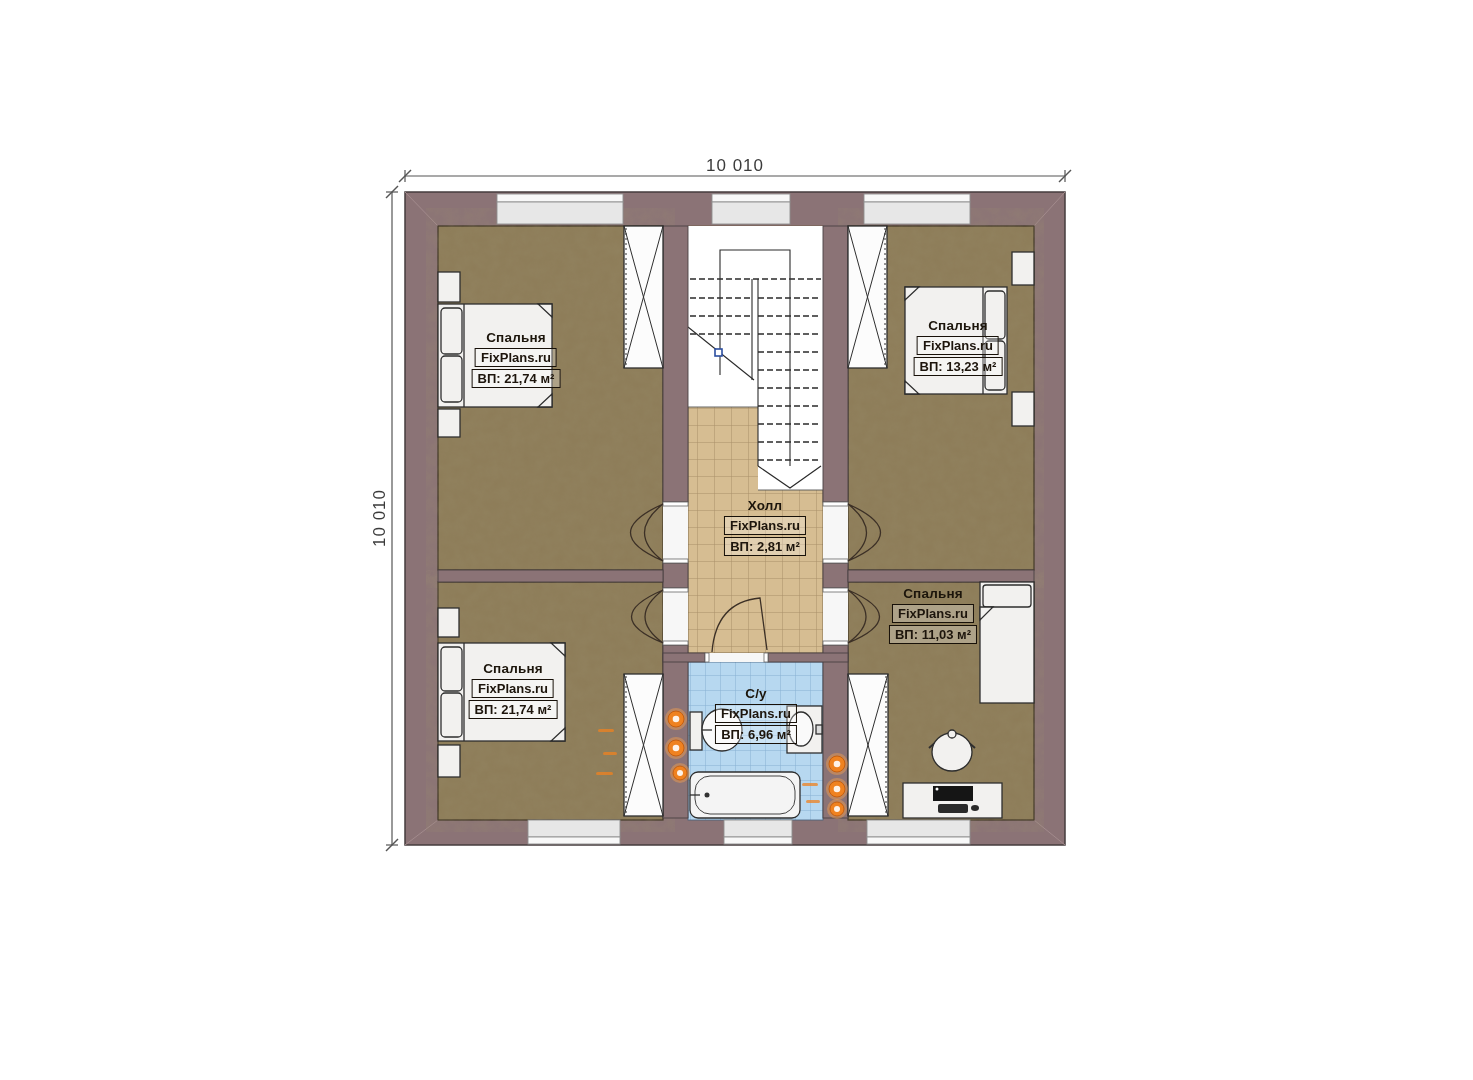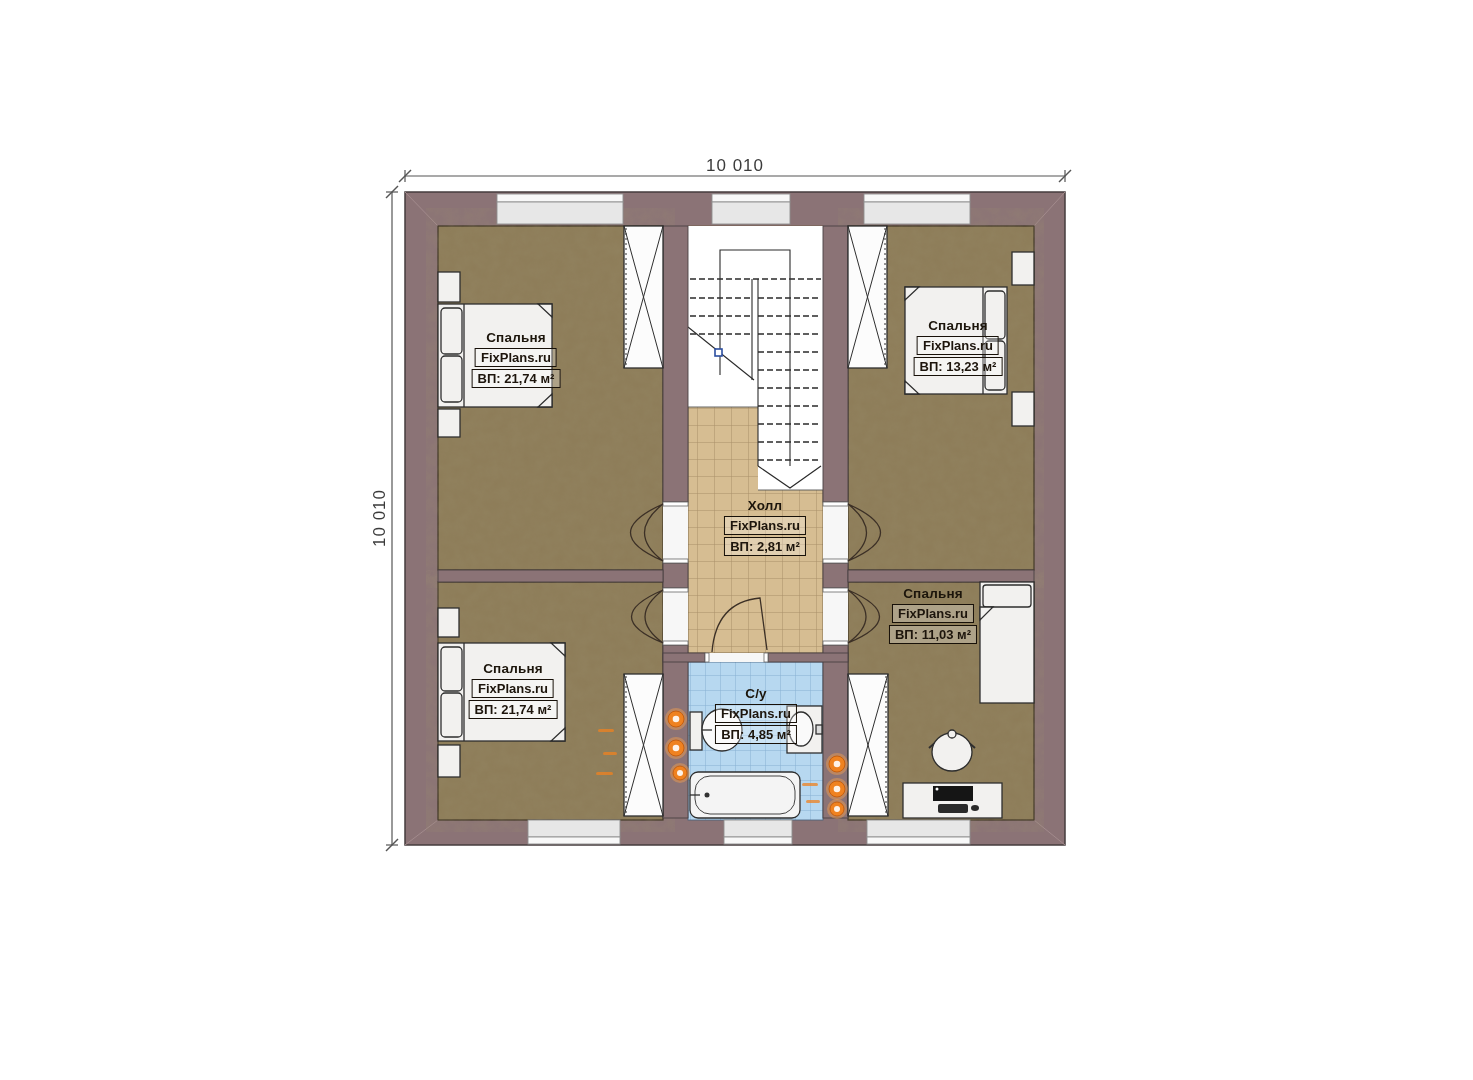--- a/index.html
+++ b/index.html
@@ -374,16 +374,16 @@
 
 <div class="room-label" style="left:513px;top:661px">
   <div class="room-name">Спальня</div>
   <div><span class="label-box">FixPlans.ru</span></div>
   <div><span class="label-box">ВП: 21,74 м²</span></div>
 </div>
 
 <div class="room-label" style="left:756px;top:686px">
   <div class="room-name">С/у</div>
   <div><span class="label-box">FixPlans.ru</span></div>
-  <div><span class="label-box">ВП: 4,85 м²</span></div>
+  <div><span class="label-box">ВП: 6,96 м²</span></div>
 </div>
 
 </div>
 
 </body></html>

